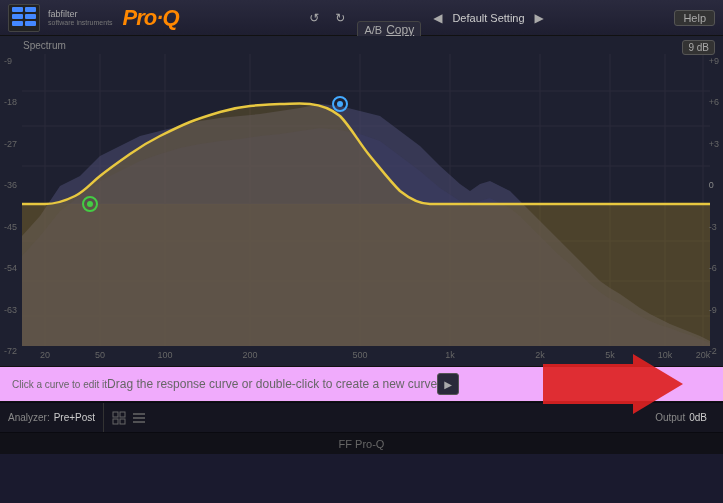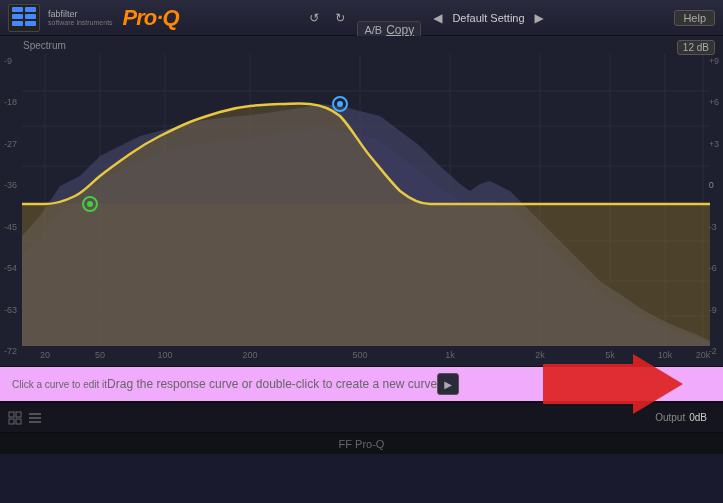--- a/index.html
+++ b/index.html
@@ -272,21 +272,21 @@
       <span style="color:#ccc;font-size:11px;">Default Setting</span>
       <button class="top-btn">▶</button>
     </div>
   </div>
 
   <button class="help-btn">Help</button>
 </div>
 
 <div class="eq-display">
   <div class="spectrum-label">Spectrum</div>
-  <div class="db-badge">12 dB</div>
+  <div class="db-badge">9 dB</div>
 
   <div class="db-left-labels">
     <span>-9</span>
     <span>-18</span>
     <span>-27</span>
     <span>-36</span>
     <span>-45</span>
     <span>-54</span>
     <span>-63</span>
     <span>-72</span>
@@ -355,20 +355,24 @@
 
 <div class="info-bar">
   <span class="info-text">Click a curve to edit it</span>
   <span class="info-text-right">Drag the response curve or double-click to create a new curve</span>
   <div class="play-btn-small">
     <span>▶</span>
   </div>
 </div>
 
 <div class="status-bar">
+  <div class="status-item">
+    <span>Analyzer:</span>
+    <span style="color:#ccc;cursor:pointer;">Pre+Post</span>
+  </div>
   <div class="status-item" style="gap:6px;border-right:none;">
 
     <svg width="14" height="14" viewBox="0 0 14 14">
       <rect x="1" y="1" width="5" height="5" fill="none" stroke="#666" stroke-width="1"></rect>
       <rect x="8" y="1" width="5" height="5" fill="none" stroke="#666" stroke-width="1"></rect>
       <rect x="1" y="8" width="5" height="5" fill="none" stroke="#666" stroke-width="1"></rect>
       <rect x="8" y="8" width="5" height="5" fill="none" stroke="#666" stroke-width="1"></rect>
     </svg>
 
     <svg width="14" height="14" viewBox="0 0 14 14">

